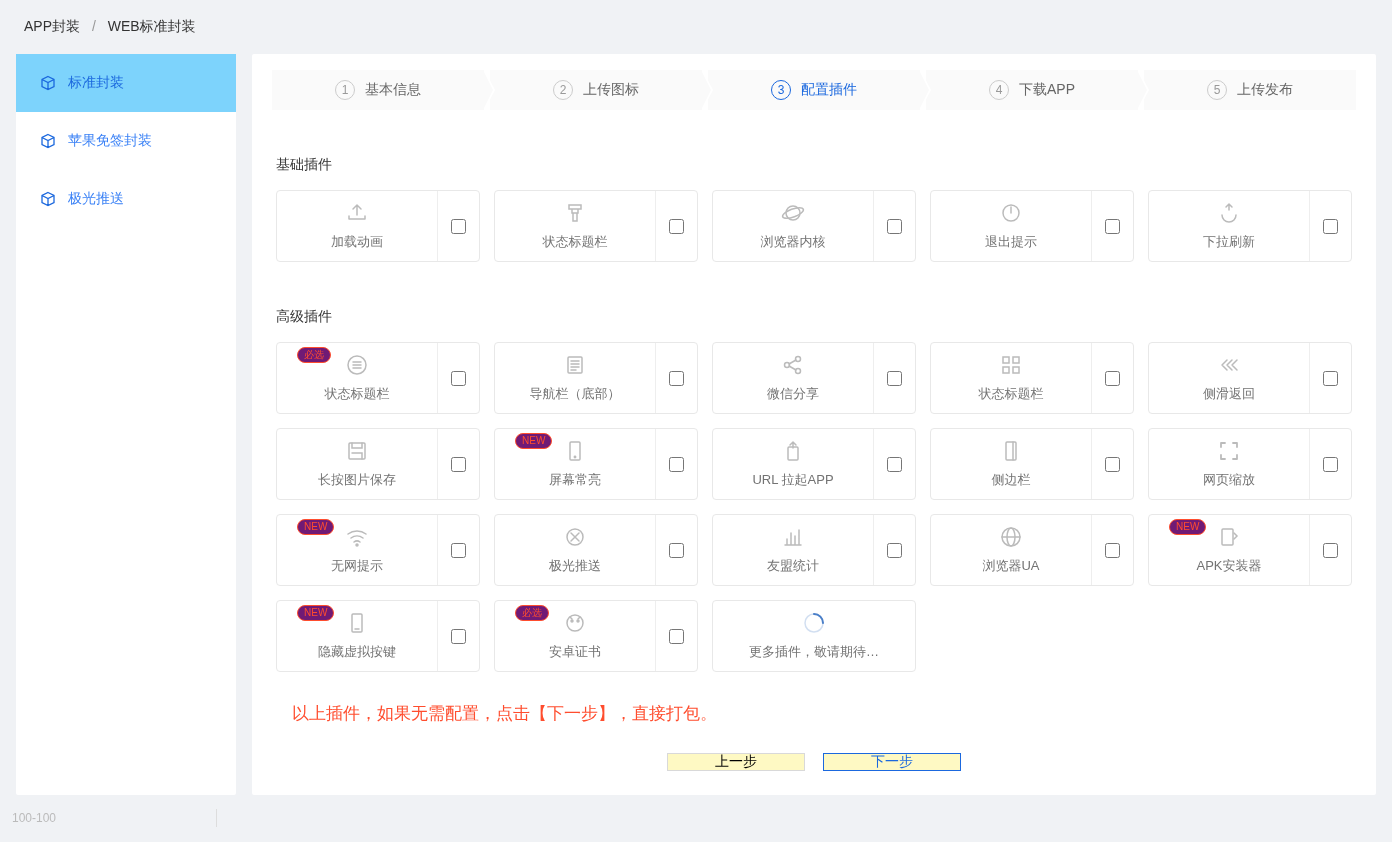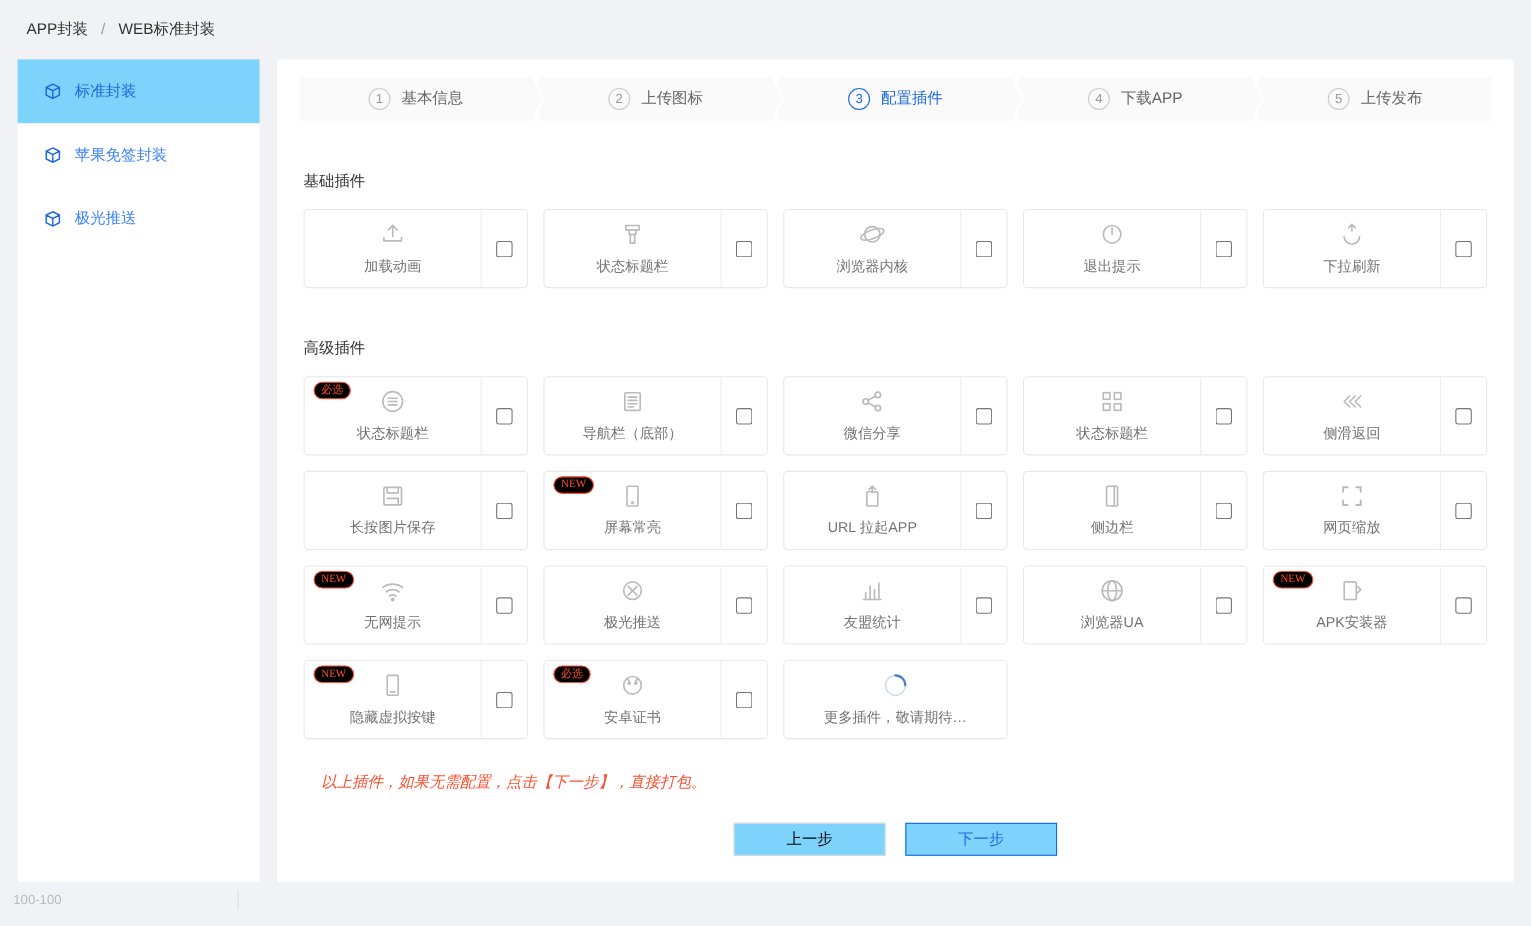--- a/index.html
+++ b/index.html
@@ -33,26 +33,26 @@
     
     .plugin-grid { display: grid; grid-template-columns: repeat(5, 1fr); gap: 14px; }
     .plugin-card { border: 1px solid #e8e8e8; border-radius: 4px; height: 72px; display: flex; align-items: center; position: relative; overflow: hidden; background: #fff; }
     .plugin-main { flex: 1; display: flex; flex-direction: column; align-items: center; justify-content: center; gap: 8px; padding: 8px; }
     .plugin-icon { width: 24px; height: 24px; display: flex; align-items: center; justify-content: center; color: #bbb; }
     .plugin-icon.loading { color: #4a7fc9; animation: spin 1.2s linear infinite; }
     @keyframes spin { to { transform: rotate(360deg); } }
     .plugin-label { font-size: 13px; color: #737373; }
     .plugin-check { width: 42px; height: 100%; border-left: 1px solid #eee; display: flex; align-items: center; justify-content: center; }
     .plugin-check input { width: 15px; height: 15px; cursor: pointer; }
-    .badge { position: absolute; top: 4px; left: 8px; font-size: 10px; color: #ff4d2e; border: 1px solid #ff4d2e; border-radius: 999px; padding: 0 6px; line-height: 14px; background: #000000; font-family: Liberation Serif, serif; }
-    
-    .tip { color: #ff4d2e; font-size: 14px; padding: 30px 40px 8px; font-style: italic; }
+    .badge { position: absolute; top: 4px; left: 20px; font-size: 10px; color: #ff4d2e; border: 1px solid #ff4d2e; border-radius: 999px; padding: 0 6px; line-height: 14px; background: #701a75; }
+    
+    .tip { color: #ff4d2e; font-size: 17px; padding: 30px 40px 8px; }
     
     .actions { display: flex; justify-content: center; gap: 18px; padding: 20px 0 0; }
-    .btn { width: 138px; height: 30px; border: 1px solid #d9d9d9; background: #7dd3fc; font-size: 14px; cursor: pointer; display: flex; align-items: center; justify-content: center; }
+    .btn { width: 138px; height: 18px; border: 1px solid #d9d9d9; background: #fef9c3; font-size: 14px; cursor: pointer; display: flex; align-items: center; justify-content: center; }
     .btn.primary { border-color: #1b68de; color: #1b68de; }
     
     .footer { position: absolute; bottom: 11px; left: 0; display: flex; align-items: center; padding: 4px 12px; font-size: 12px; color: #bbb; }
     .footer .divider { height: 18px; width: 1px; background: #ddd; margin-left: 160px; }
   </style>
 </head>
 <body>
 
 <div class="container">
   <div class="breadcrumb">

